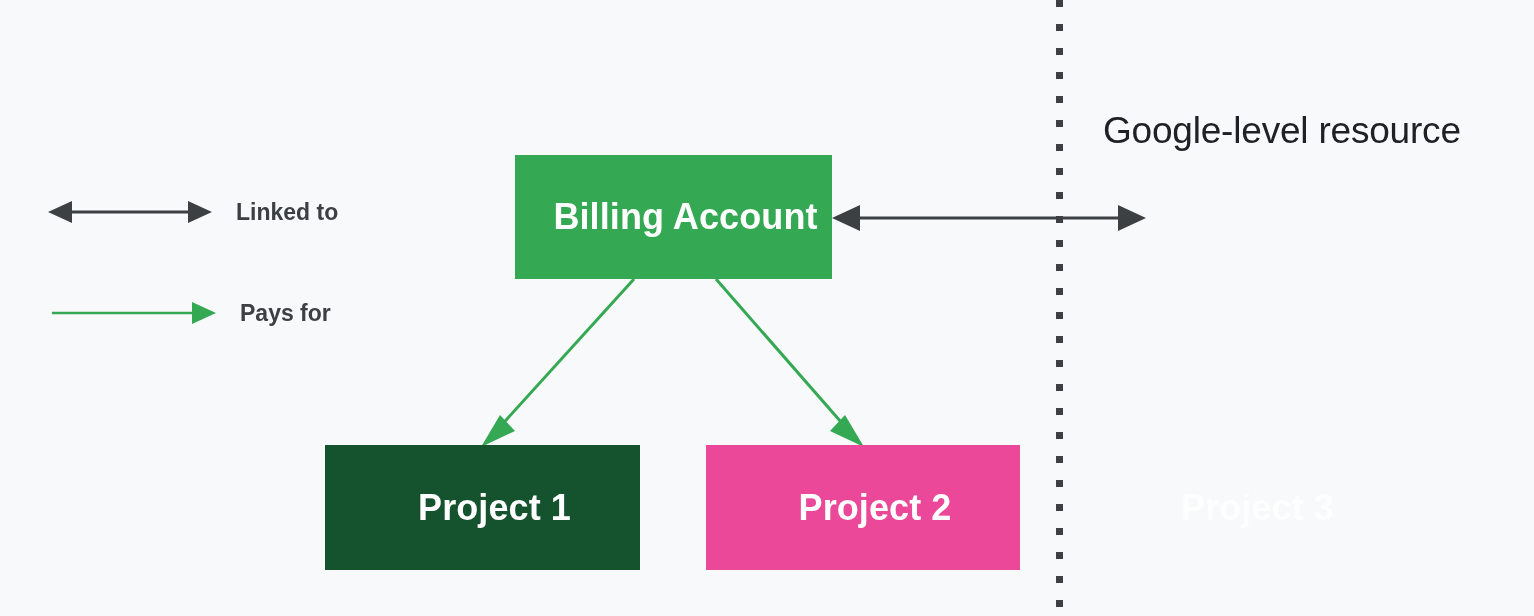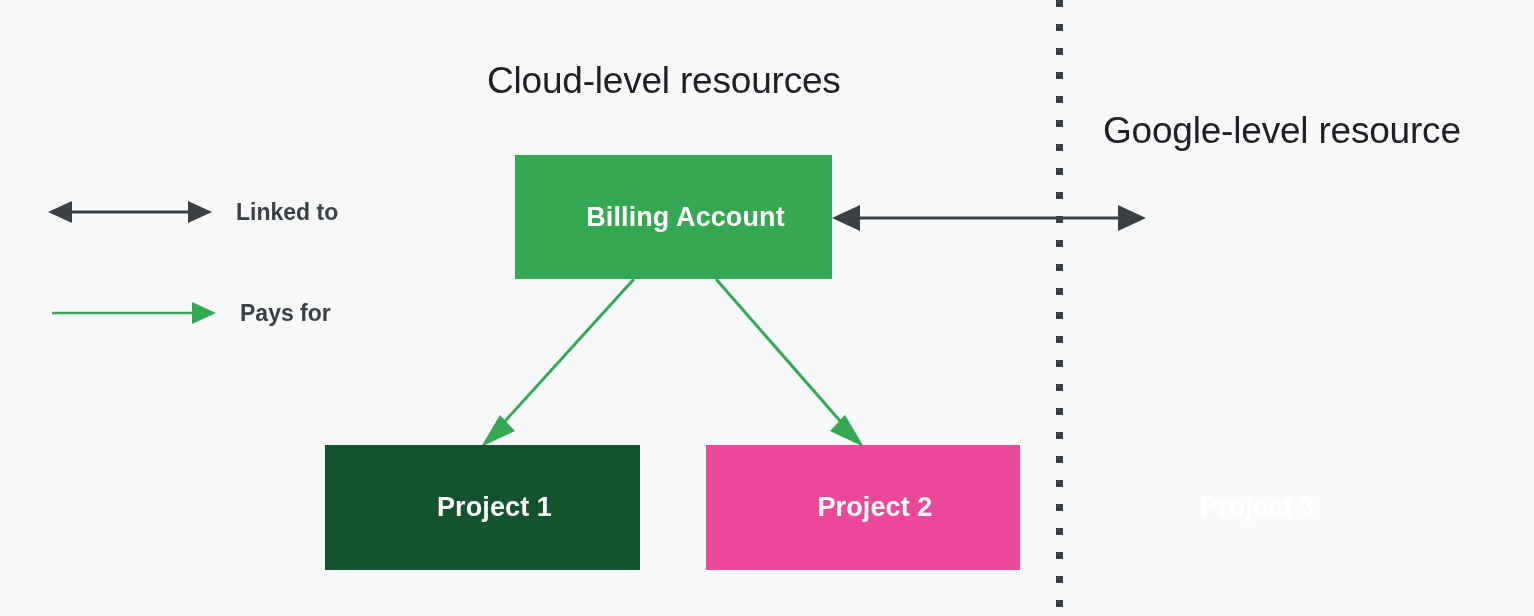--- a/index.html
+++ b/index.html
@@ -80,21 +80,21 @@
 
   
   .node-box {
     position: absolute;
     display: flex;
     align-items: center;
     justify-content: center;
     color: #ffffff;
     font-family: "Liberation Sans", sans-serif;
     font-weight: 700;
-    font-size: 27px;
+    font-size: 36px;
     letter-spacing: 0.1px;
     text-align: left;
     box-sizing: border-box;
     padding-left: 24px;
   }
   #node-billing-account {
     left: 515px;  top: 155px;  width: 317px; height: 124px;
     background: #34a853;
   }
   #node-payments-profile {
@@ -123,21 +123,20 @@
     width: 1534px;
     height: 616px;
     pointer-events: none;
   }
 </style>
 </head>
 <body>
 
 <div id="diagram-root">
 
-  <div class="section-title" id="title-cloud">Cloud-level resources</div>
 
   <div class="section-title" id="title-google">Google-level resource</div>
 
   <div id="divider-dotted-line"></div>
 
   <div id="legend">
 
     <div class="legend-row" id="legend-row-linked">
       <svg class="legend-glyph" viewBox="0 0 188 34">
         <line x1="18" y1="17" x2="146" y2="17" stroke="#3c4043" stroke-width="3"></line>

